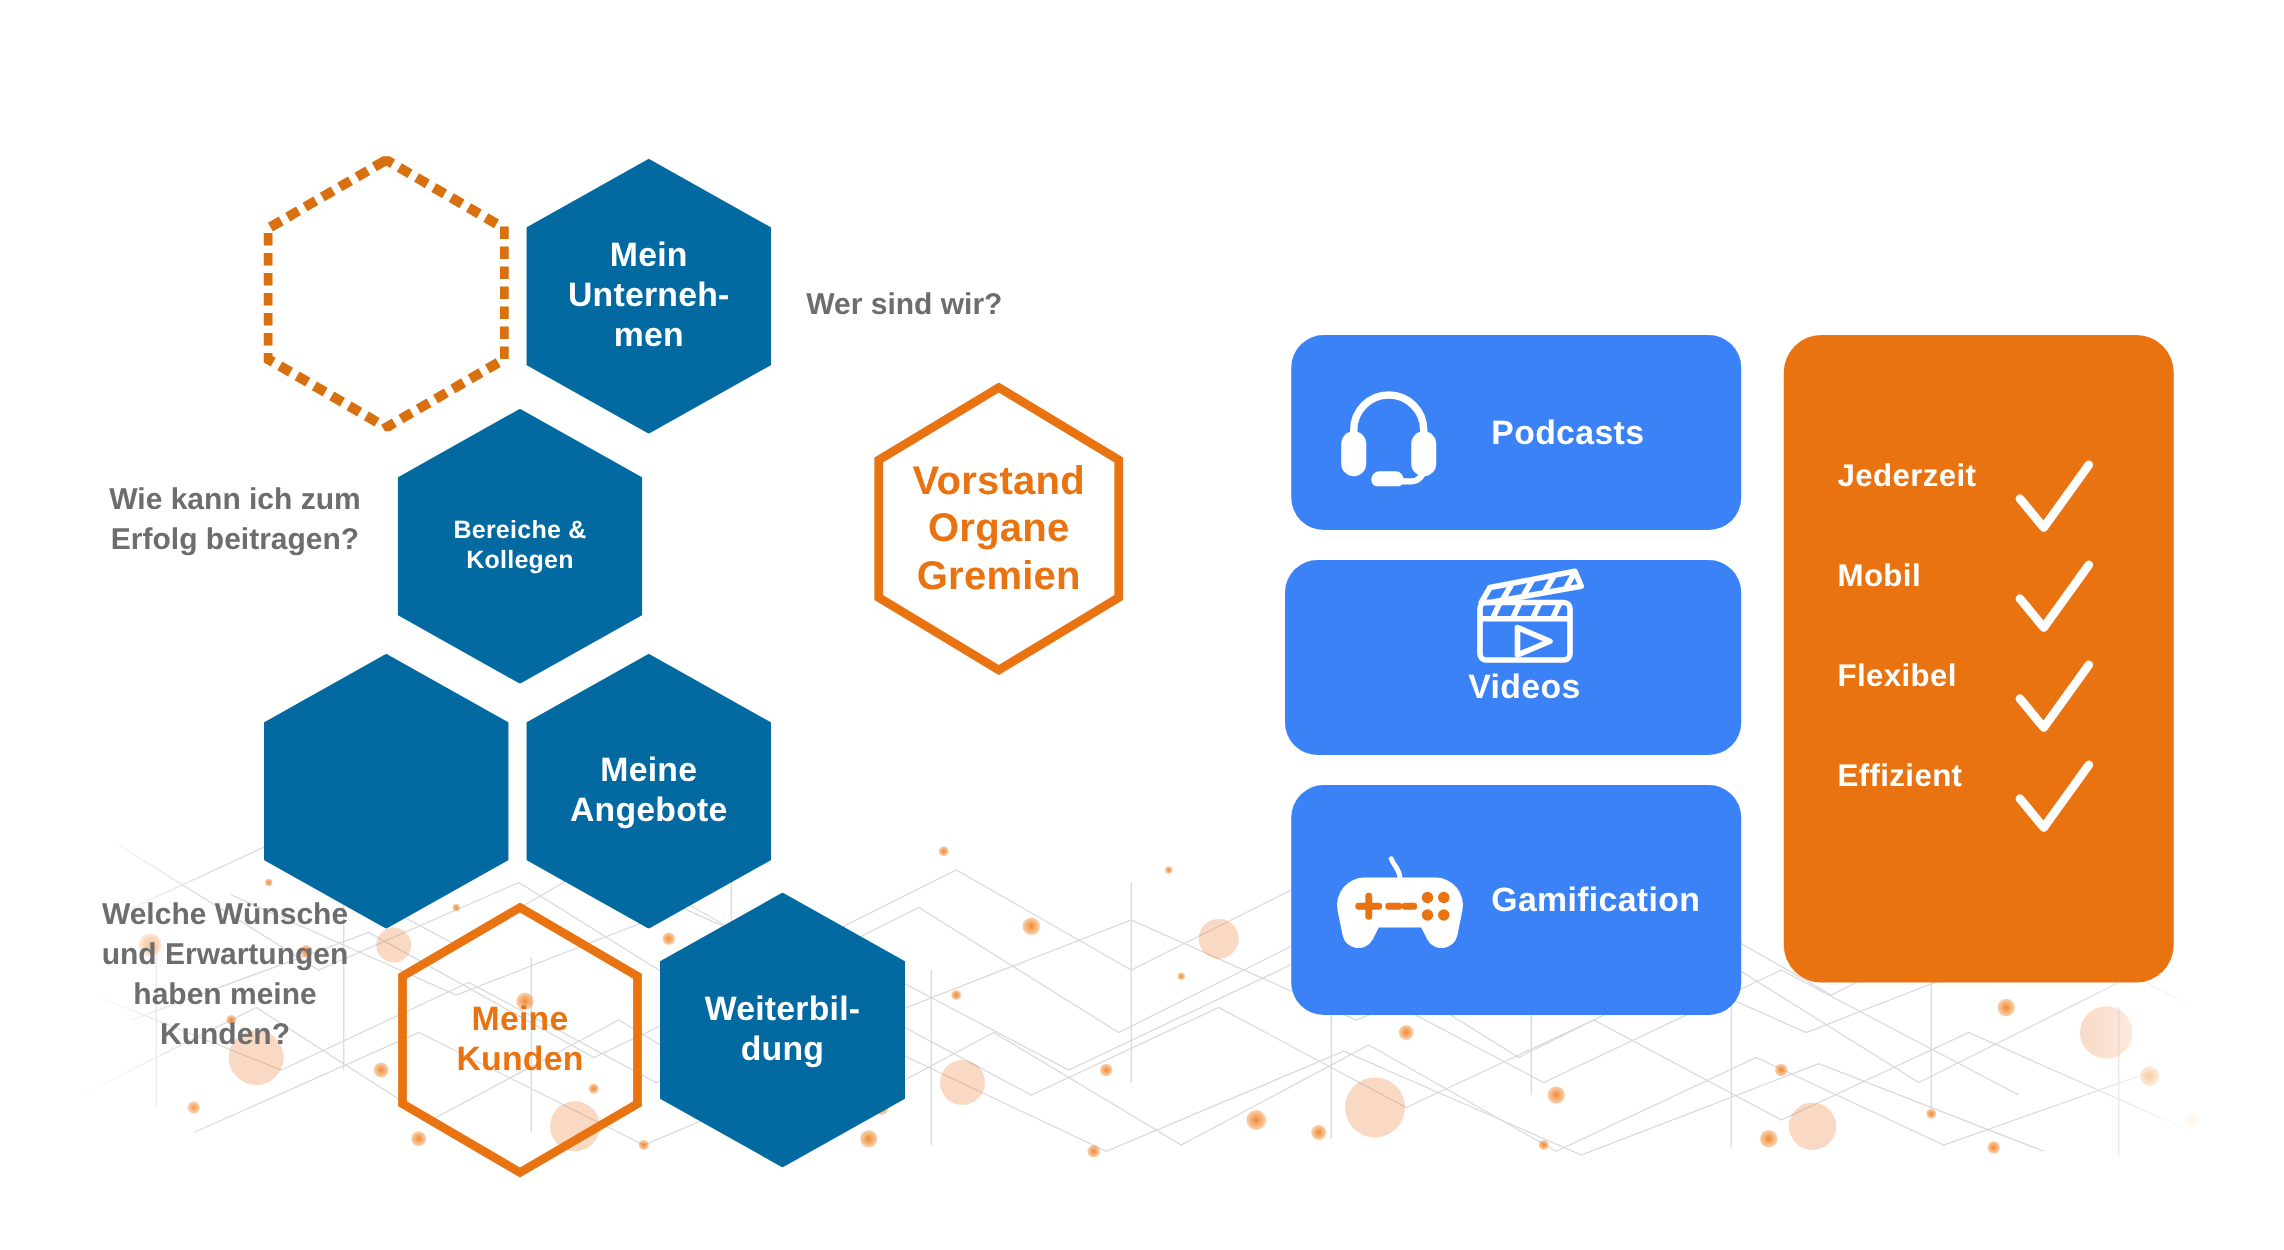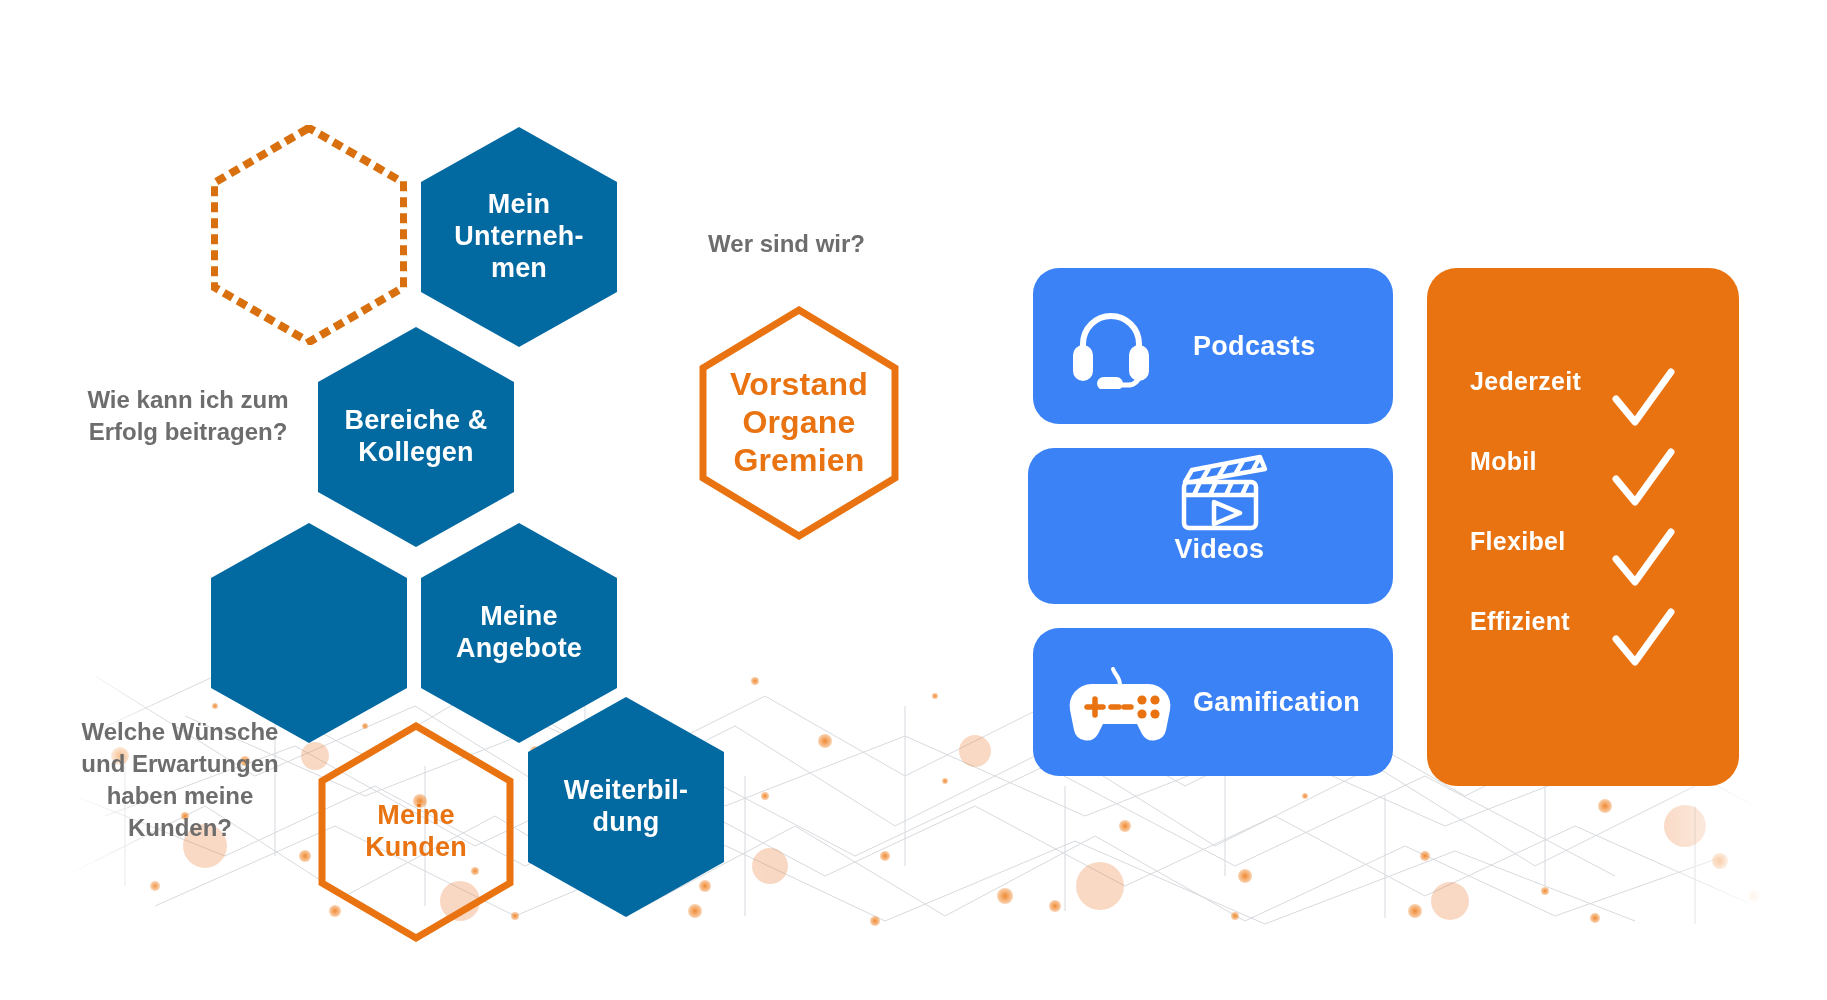--- a/index.html
+++ b/index.html
@@ -184,59 +184,59 @@
     <span class="hexlabel" style="font-size:30px;"></span>
   </div>
 
   <div class="hex hex-fill" style="left:421px;top:127px;width:196px;height:220px;">
     <span class="hexlabel" style="font-size:27px;">Mein
 Unterneh-
 men</span>
   </div>
 
   <div class="hex hex-fill" style="left:318px;top:327px;width:196px;height:220px;">
-    <span class="hexlabel" style="font-size:27px;">Bereiche &amp;
+    <span class="hexlabel" style="font-size:20px;">Bereiche &amp;
 Kollegen</span>
   </div>
 
   <div class="hex hex-fill" style="left:211px;top:523px;width:196px;height:220px;">
     <span class="hexlabel" style="font-size:27px;"></span>
   </div>
 
   <div class="hex hex-fill" style="left:421px;top:523px;width:196px;height:220px;">
     <span class="hexlabel" style="font-size:27px;">Meine
 Angebote</span>
   </div>
 
   <div class="hex hex-outline" style="left:318px;top:722px;width:196px;height:220px;">
     <svg class="hexsvg" viewBox="0 0 196 220" aria-hidden="true">
       <polygon points="98,4 192,59 192,161 98,216 4,161 4,59" fill="none" stroke="#e97311" stroke-width="7"></polygon>
     </svg>
     <span class="hexlabel" style="font-size:27px;">Meine
 Kunden</span>
   </div>
 
-  <div class="hex hex-fill" style="left:528px;top:697px;width:196px;height:220px;">
+  <div class="hex hex-fill" style="left:528px;top:714px;width:196px;height:220px;">
     <span class="hexlabel" style="font-size:27px;">Weiterbil-
 dung</span>
   </div>
 
   <div class="hex hex-outline" style="left:699px;top:306px;width:200px;height:234px;">
     <svg class="hexsvg" viewBox="0 0 200 234" aria-hidden="true">
       <polygon points="100,4 196,62 196,172 100,230 4,172 4,62" fill="none" stroke="#e97311" stroke-width="7"></polygon>
     </svg>
     <span class="hexlabel" style="font-size:32px;">Vorstand
 Organe
 Gremien</span>
   </div>
 
   <div class="qtext" style="left:78px;top:384px;width:220px;font-size:24px;text-align:center;">Wie kann ich zum
 Erfolg beitragen?</div>
 
-  <div class="qtext" style="left:645px;top:228px;width:220px;font-size:24px;text-align:right;">Wer sind wir?</div>
+  <div class="qtext" style="left:645px;top:228px;width:220px;font-size:24px;text-align:left;">Wer sind wir?</div>
 
   <div class="qtext" style="left:60px;top:716px;width:240px;font-size:24px;text-align:center;">Welche Wünsche
 und Erwartungen
 haben meine
 Kunden?</div>
 
   <div class="media-card" style="left:1033px;top:268px;width:360px;height:156px;">
     <span class="mc-icon">
       <svg viewBox="0 0 110 86" width="110" height="86" aria-hidden="true">
         <path d="M18 50 V41 a28 28 0 0 1 56 0 V50" fill="none" stroke="#fff" stroke-width="6" stroke-linecap="round"></path>
@@ -258,21 +258,21 @@
           <path d="M13 34 L20 22 L88 9 L93 21 L20 34 Z"></path>
           <path d="M30 32 L37 20 M47 28 L54 16 M64 25 L71 13 M81 22 L87 11"></path>
           <path d="M22 47 L28 34 M38 47 L44 34 M54 47 L60 34 M70 47 L76 34"></path>
         </g>
         <path d="M42 54 L68 65 L42 76 Z" fill="none" stroke="#fff" stroke-width="4.5" stroke-linejoin="round"></path>
       </svg>
     </span>
     <span class="mc-label">Videos</span>
   </div>
 
-  <div class="media-card" style="left:1033px;top:628px;width:360px;height:148px;">
+  <div class="media-card" style="left:1033px;top:628px;width:360px;height:184px;">
     <span class="mc-icon">
       <svg viewBox="0 0 110 86" width="110" height="86" aria-hidden="true">
         <path d="M27 25 h56 a22 22 0 0 1 22 26 l-4 20 a13 13 0 0 1 -24 4 l-5 -10 h-34 l-5 10 a13 13 0 0 1 -24 -4 l-4 -20 a22 22 0 0 1 22 -26 z" fill="#fff"></path>
         <path d="M55 26 C55 18 50 16 48 10" fill="none" stroke="#fff" stroke-width="4" stroke-linecap="round"></path>
         <g stroke="#e97311" stroke-width="5.5" stroke-linecap="round">
           <path d="M22 48 H38"></path>
             <path d="M30 40 V56"></path>
           <path d="M46 48 H54"></path>
             <path d="M59 48 H66"></path>
         </g>

